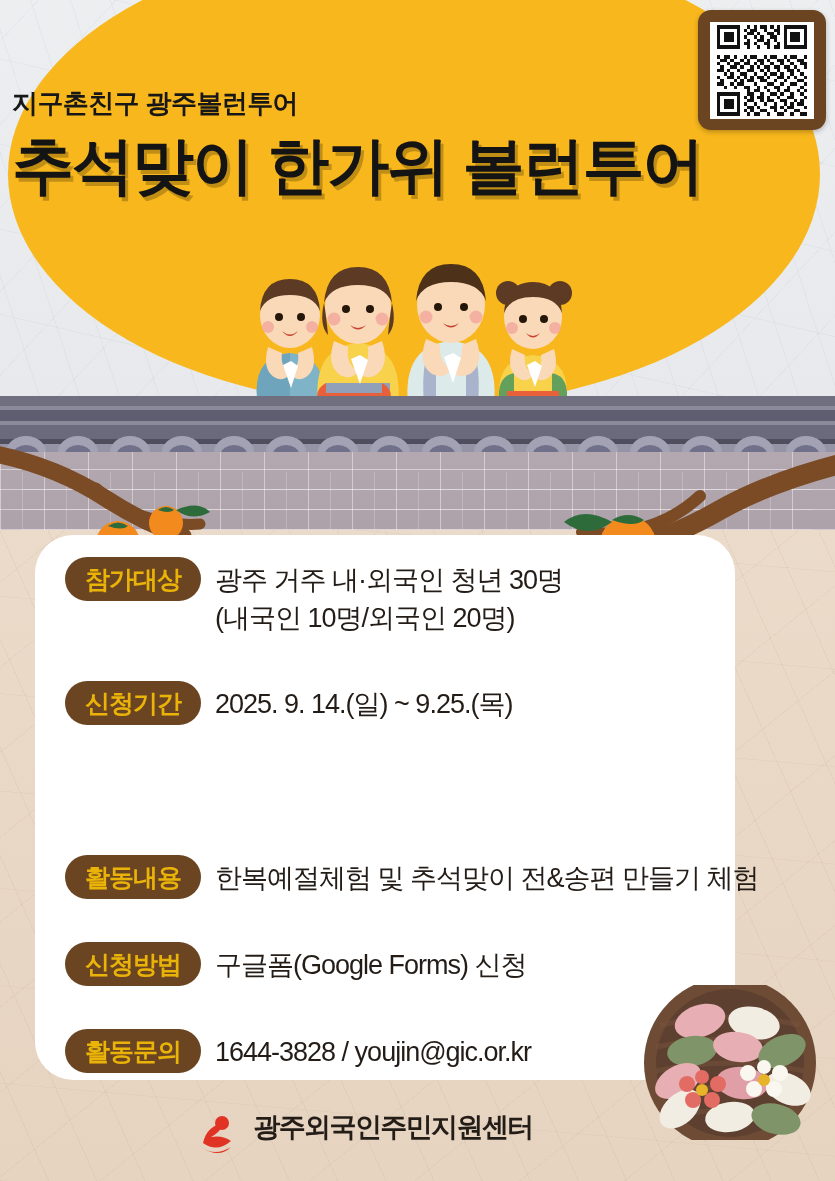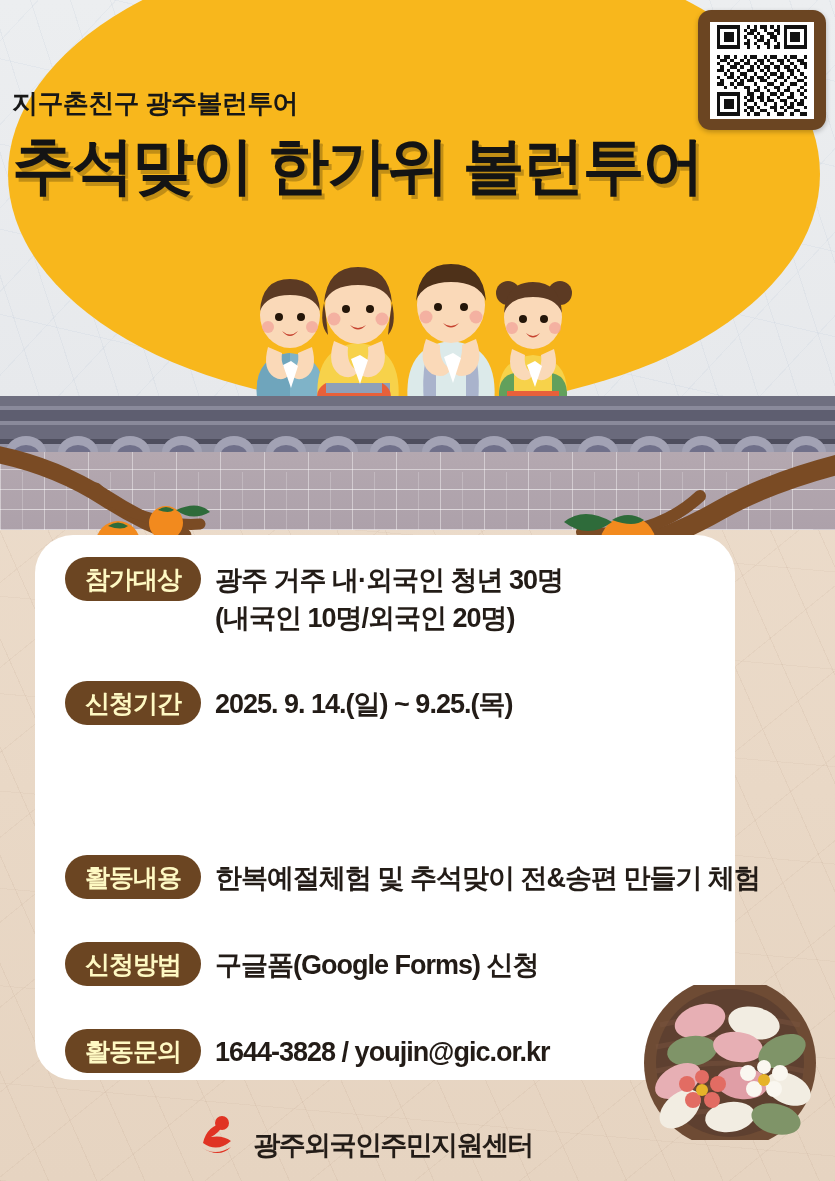--- a/index.html
+++ b/index.html
@@ -99,36 +99,36 @@
   }
 
   .rows{position:absolute;left:35px;top:535px;width:760px;height:545px;}
   .row{
     position:absolute;left:30px;display:flex;align-items:flex-start;gap:14px;
   }
   .badge{
     flex:0 0 auto;
     min-width:136px;height:44px;
     background:#6B4522;border-radius:22px;
-    color:#fef9c3;font-size:25px;font-weight:700;letter-spacing:-1px;
+    color:#eab308;font-size:25px;font-weight:700;letter-spacing:-1px;
     display:flex;align-items:center;justify-content:center;
     padding:0 12px;
   }
   .rowtext{
-    font-size:27px;font-weight:700;color:#231c17;letter-spacing:-1px;
+    font-size:27px;font-weight:400;color:#231c17;letter-spacing:-1px;
     line-height:1.42;padding-top:4px;white-space:pre-line;
   }
 
   
   .basket{position:absolute;left:630px;top:985px;width:205px;height:155px;}
 
   
   .footer{
     position:absolute;left:0;top:1113px;width:728px;
-    display:flex;align-items:flex-end;justify-content:center;gap:12px;
+    display:flex;align-items:flex-start;justify-content:center;gap:12px;
   }
   .footer-texts{display:flex;flex-direction:column;line-height:1.05;}
   .f-ko{font-size:27px;font-weight:700;color:#231c17;letter-spacing:-1.6px;}
   .f-en{font-size:14px;font-weight:600;color:#3a2f28;letter-spacing:-.2px;margin-top:3px;}
 </style>
 </head>
 <body>
 
 <div id="poster">
 

